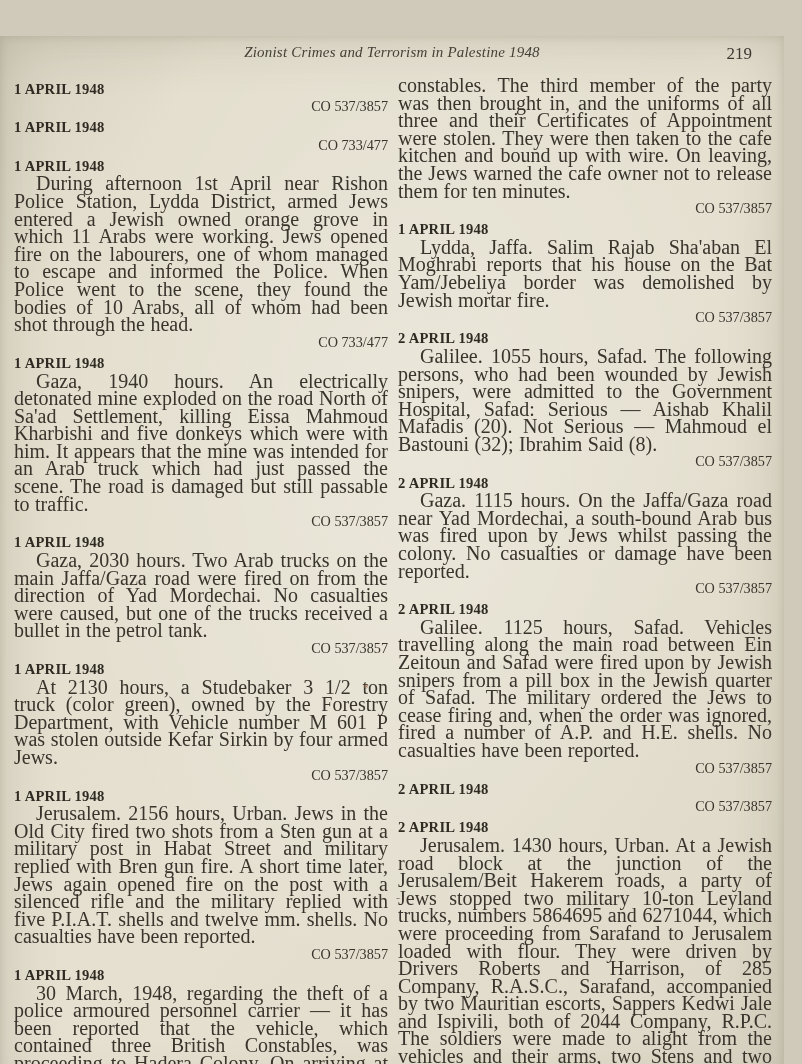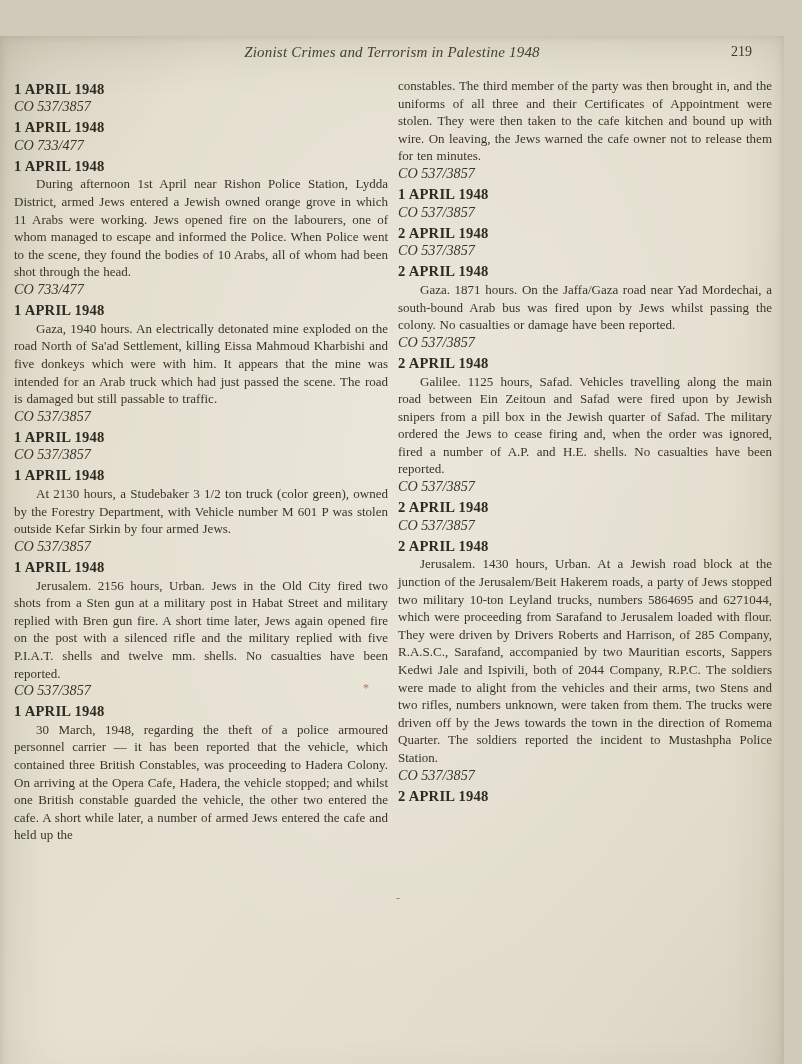--- a/index.html
+++ b/index.html
@@ -36,21 +36,21 @@
     font-style: italic;
     font-size: 15px;
     letter-spacing: 0.2px;
     color: #45403600;
     color: #454036;
   }
   .page-number {
     position: absolute;
     top: 0;
     right: 32px;
-    font-size: 14px;
+    font-size: 17px;
     color: #3d382f;
   }
   .columns {
     position: absolute;
     top: 41px;
     left: 14px;
     right: 12px;
     bottom: 0;
     display: flex;
     gap: 10px;
@@ -63,33 +63,32 @@
   .entry-heading {
     font-weight: bold;
     font-size: 14.6px;
     line-height: 17.6px;
     margin-top: 3.5px;
     letter-spacing: 0.25px;
     color: #2f2b23;
   }
   .entry-body {
     margin: 0;
-    font-size: 13px;
+    font-size: 20px;
     line-height: 17.6px;
     text-align: justify;
     text-indent: 22px;
     word-spacing: 0.5px;
   }
   .entry-body.continuation { text-indent: 0; }
   .entry-ref {
     font-size: 14.2px;
     line-height: 17.6px;
-    text-align: left;
+    text-align: right;
     color: #39342c;
-    font-style: italic;
   }
   .scan-artifact {
     position: absolute;
     font-size: 12px;
     pointer-events: none;
   }
   .scan-artifact.a1 { left: 363px; top: 645px; color: #9c6a52; opacity: 0.85; }
   .scan-artifact.a2 { left: 396px; top: 855px; color: #6e695d; opacity: 0.8; }
 </style>
 </head>
@@ -116,20 +115,21 @@
           <p class="entry-body">During afternoon 1st April near Rishon Police Station, Lydda District, armed Jews entered a Jewish owned orange grove in which 11 Arabs were working. Jews opened fire on the labourers, one of whom managed to escape and informed the Police. When Police went to the scene, they found the bodies of 10 Arabs, all of whom had been shot through the head.</p>
           <div class="entry-ref">CO 733/477</div>
         </div>
         <div class="entry">
           <div class="entry-heading">1 APRIL 1948</div>
           <p class="entry-body">Gaza, 1940 hours. An electrically detonated mine exploded on the road North of Sa'ad Settlement, killing Eissa Mahmoud Kharbishi and five donkeys which were with him. It appears that the mine was intended for an Arab truck which had just passed the scene. The road is damaged but still passable to traffic.</p>
           <div class="entry-ref">CO 537/3857</div>
         </div>
         <div class="entry">
           <div class="entry-heading">1 APRIL 1948</div>
+          <p class="entry-body">Gaza, 2030 hours. Two Arab trucks on the main Jaffa/Gaza road were fired on from the direction of Yad Mordechai. No casualties were caused, but one of the trucks received a bullet in the petrol tank.</p>
           <div class="entry-ref">CO 537/3857</div>
         </div>
         <div class="entry">
           <div class="entry-heading">1 APRIL 1948</div>
           <p class="entry-body">At 2130 hours, a Studebaker 3 1/2 ton truck (color green), owned by the Forestry Department, with Vehicle number M 601 P was stolen outside Kefar Sirkin by four armed Jews.</p>
           <div class="entry-ref">CO 537/3857</div>
         </div>
         <div class="entry">
           <div class="entry-heading">1 APRIL 1948</div>
           <p class="entry-body">Jerusalem. 2156 hours, Urban. Jews in the Old City fired two shots from a Sten gun at a military post in Habat Street and military replied with Bren gun fire. A short time later, Jews again opened fire on the post with a silenced rifle and the military replied with five P.I.A.T. shells and twelve mm. shells. No casualties have been reported.</p>
@@ -140,29 +140,31 @@
           <p class="entry-body">30 March, 1948, regarding the theft of a police armoured personnel carrier — it has been reported that the vehicle, which contained three British Constables, was proceeding to Hadera Colony. On arriving at the Opera Cafe, Hadera, the vehicle stopped; and whilst one British constable guarded the vehicle, the other two entered the cafe. A short while later, a number of armed Jews entered the cafe and held up the</p>
         </div>
       </div>
     <div class="column" id="col-right">
         <div class="entry">
           <p class="entry-body continuation">constables. The third member of the party was then brought in, and the uniforms of all three and their Certificates of Appointment were stolen. They were then taken to the cafe kitchen and bound up with wire. On leaving, the Jews warned the cafe owner not to release them for ten minutes.</p>
           <div class="entry-ref">CO 537/3857</div>
         </div>
         <div class="entry">
           <div class="entry-heading">1 APRIL 1948</div>
+          <p class="entry-body">Lydda, Jaffa. Salim Rajab Sha'aban El Moghrabi reports that his house on the Bat Yam/Jebeliya border was demolished by Jewish mortar fire.</p>
           <div class="entry-ref">CO 537/3857</div>
         </div>
         <div class="entry">
           <div class="entry-heading">2 APRIL 1948</div>
+          <p class="entry-body">Galilee. 1055 hours, Safad. The following persons, who had been wounded by Jewish snipers, were admitted to the Government Hospital, Safad: Serious — Aishab Khalil Mafadis (20). Not Serious — Mahmoud el Bastouni (32); Ibrahim Said (8).</p>
           <div class="entry-ref">CO 537/3857</div>
         </div>
         <div class="entry">
           <div class="entry-heading">2 APRIL 1948</div>
-          <p class="entry-body">Gaza. 1871 hours. On the Jaffa/Gaza road near Yad Mordechai, a south-bound Arab bus was fired upon by Jews whilst passing the colony. No casualties or damage have been reported.</p>
+          <p class="entry-body">Gaza. 1115 hours. On the Jaffa/Gaza road near Yad Mordechai, a south-bound Arab bus was fired upon by Jews whilst passing the colony. No casualties or damage have been reported.</p>
           <div class="entry-ref">CO 537/3857</div>
         </div>
         <div class="entry">
           <div class="entry-heading">2 APRIL 1948</div>
           <p class="entry-body">Galilee. 1125 hours, Safad. Vehicles travelling along the main road between Ein Zeitoun and Safad were fired upon by Jewish snipers from a pill box in the Jewish quarter of Safad. The military ordered the Jews to cease firing and, when the order was ignored, fired a number of A.P. and H.E. shells. No casualties have been reported.</p>
           <div class="entry-ref">CO 537/3857</div>
         </div>
         <div class="entry">
           <div class="entry-heading">2 APRIL 1948</div>
           <div class="entry-ref">CO 537/3857</div>

